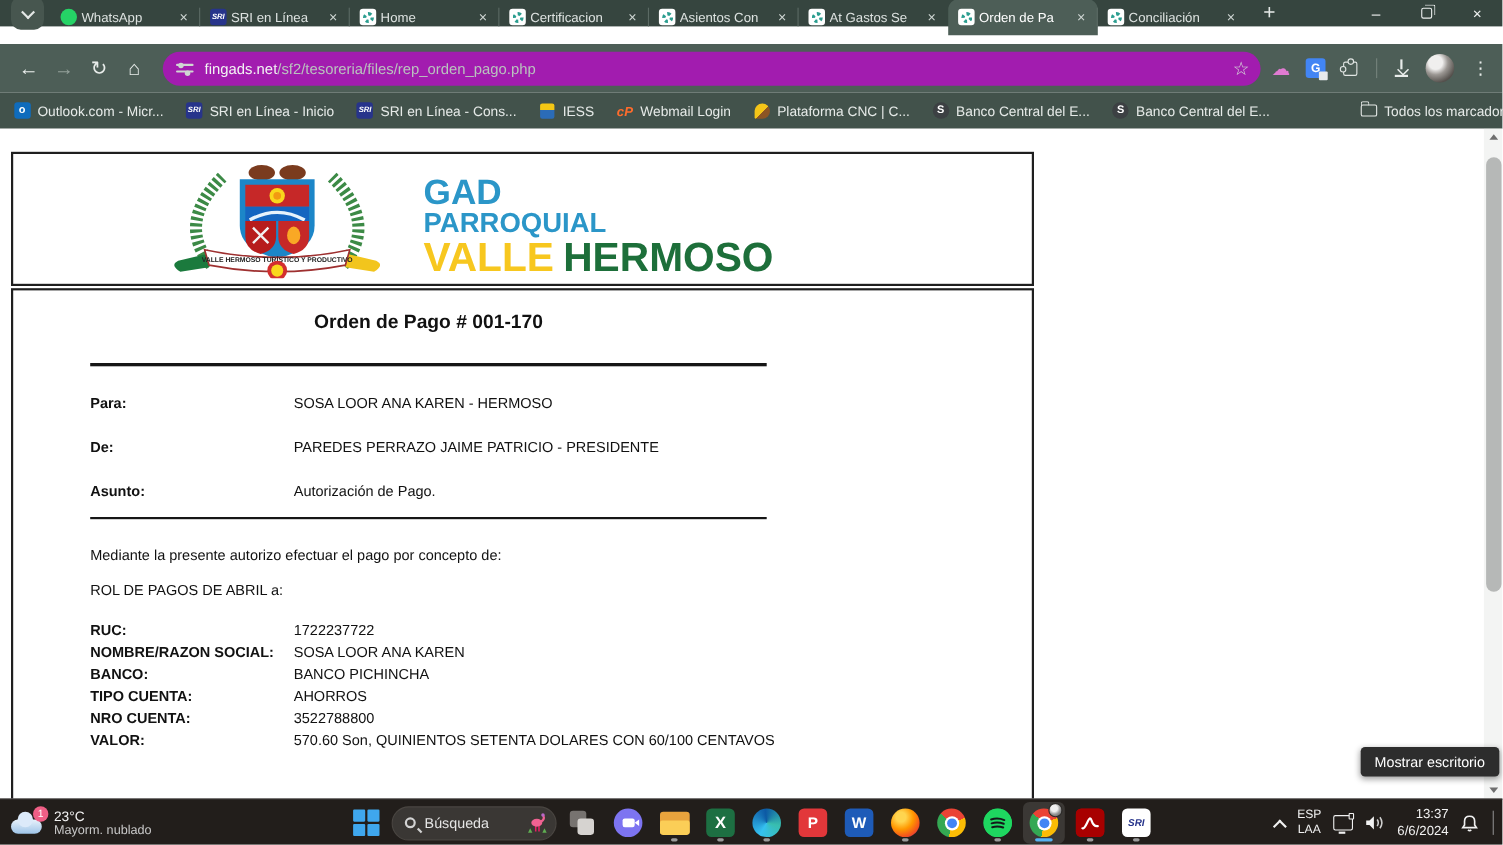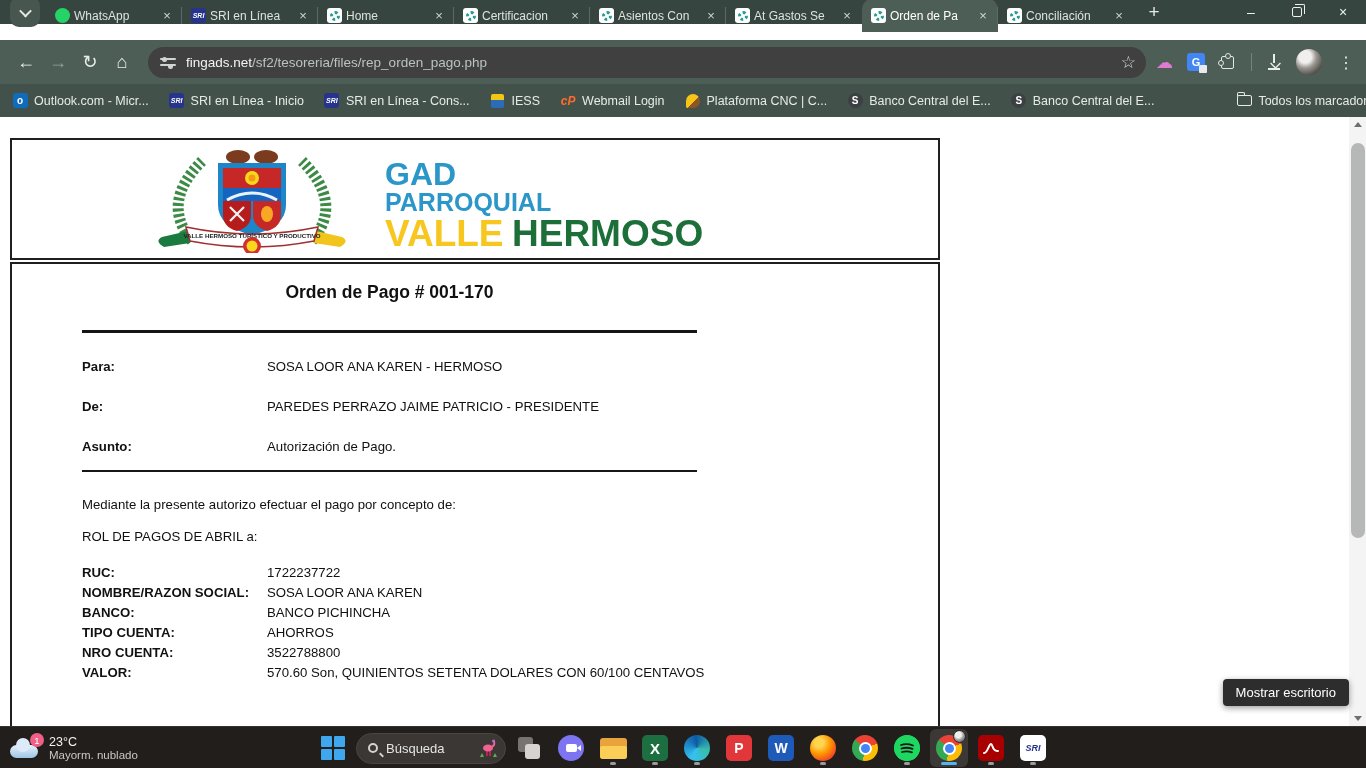--- a/index.html
+++ b/index.html
@@ -24,21 +24,21 @@
   .newtab { width:28px; height:28px; margin-left:6px; border-radius:50%; color:#e3e7e5; font-size:19px; display:flex; align-items:center; justify-content:center; cursor:pointer; }
   .wincontrols { margin-left:auto; display:flex; height:40px; }
   .winbtn { width:46px; height:40px; display:flex; align-items:center; justify-content:center; color:#eef1f0; font-size:14px; cursor:pointer; }
   .restore { width:10px; height:10px; border:1.4px solid #eef1f0; border-radius:2px; position:relative; }
   .restore::before { content:""; position:absolute; left:2px; top:-4px; width:9px; height:9px; border-top:1.4px solid #eef1f0; border-right:1.4px solid #eef1f0; border-radius:0 2px 0 0; }
 
   
   .toolbar { position:absolute; top:40px; left:0; right:0; height:44px; background:#4d5e57; display:flex; align-items:center; padding:0 10px; color:#e8ecea; }
   .navbtn { width:32px; height:32px; border-radius:50%; display:flex; align-items:center; justify-content:center; font-size:18px; flex:none; cursor:pointer; }
   .navbtn.disabled { color:#93a09a; }
-  .urlbar { flex:1; height:31px; background:#404040; border-radius:16px; margin:0 10px; display:flex; align-items:center; padding:0 10px 0 12px; min-width:0; }
+  .urlbar { flex:1; height:31px; background:#a21caf; border-radius:16px; margin:0 10px; display:flex; align-items:center; padding:0 10px 0 12px; min-width:0; }
   .tuneicon { width:16px; height:14px; position:relative; flex:none; margin-right:10px; }
   .tuneicon::before, .tuneicon::after { content:""; position:absolute; left:0; right:0; height:2px; background:#cfd6d2; border-radius:2px; }
   .tuneicon::before { top:3px; } .tuneicon::after { bottom:3px; }
   .tuneicon b { position:absolute; width:5px; height:5px; border-radius:50%; background:#cfd6d2; }
   .tuneicon b.d1 { left:2px; top:1.5px; } .tuneicon b.d2 { right:3px; bottom:0.5px; }
   .url { flex:1; font-size:13.5px; white-space:nowrap; overflow:hidden; }
   .url .host { color:#f2f4f3; } .url .path { color:#b9c3be; }
   .staricon { font-size:17px; color:#d6dcd9; flex:none; cursor:pointer; }
   .tb-icons { display:flex; align-items:center; gap:14px; flex:none; }
   .ext-cloud { font-size:17px; color:#e07bd2; cursor:pointer; }
@@ -91,21 +91,21 @@
 
   
   .scrollbar { position:absolute; top:0; right:0; width:17px; height:609px; background:#f3f4f3; }
   .sb-up, .sb-down { position:absolute; left:0; width:17px; height:15px; display:flex; align-items:center; justify-content:center; }
   .sb-up { top:0; } .sb-down { bottom:0; }
   .tri-up { width:0; height:0; border-left:4px solid transparent; border-right:4px solid transparent; border-bottom:5px solid #6f6f6f; }
   .tri-down { width:0; height:0; border-left:4px solid transparent; border-right:4px solid transparent; border-top:5px solid #6f6f6f; }
   .sb-thumb { position:absolute; left:1.5px; top:26px; width:14px; height:395px; background:#b6b8b7; border-radius:7px; }
 
   
-  .tooltip { position:absolute; right:17px; bottom:62px; background:#2d2d2d; color:#fff; font-size:13px; padding:6px 13px; border-radius:4px; box-shadow:0 2px 6px rgba(0,0,0,.4); white-space:nowrap; z-index:5; }
+  .tooltip { position:absolute; right:3px; bottom:62px; background:#2d2d2d; color:#fff; font-size:13px; padding:6px 13px; border-radius:4px; box-shadow:0 2px 6px rgba(0,0,0,.4); white-space:nowrap; z-index:5; }
 
   
   .taskbar { position:absolute; bottom:0; left:0; right:0; height:42px; background:#221e1b; border-top:1px solid #353130; }
   .weather { position:absolute; left:10px; top:0; height:42px; display:flex; align-items:center; gap:9px; cursor:pointer; }
   .cloud { position:relative; width:30px; height:20px; }
   .cloud::before { content:""; position:absolute; left:0; bottom:0; width:28px; height:13px; border-radius:8px; background:linear-gradient(180deg,#e8f2fb,#9ec4e8); }
   .cloud::after { content:""; position:absolute; left:6px; top:0px; width:14px; height:14px; border-radius:50%; background:#dceafa; }
   .wbadge { position:absolute; right:-4px; top:-5px; width:14px; height:14px; border-radius:50%; background:#ef5f86; color:#fff; font-size:9.5px; display:flex; align-items:center; justify-content:center; z-index:2; }
   .wtext .t1 { color:#f2f2f2; font-size:12.5px; }
   .wtext .t2 { color:#c8c8c8; font-size:11.5px; }
@@ -511,15 +511,38 @@
           <path d="M6 18 c3 1 5 -9 7 -9 s1 8 7 7" stroke="#fff" stroke-width="2" fill="none" stroke-linecap="round"></path>
         </svg>
         <span class="dash"></span>
       </div>
       <div class="slot">
           <div class="sq-app sriapp">SRI</div>
           <span class="dash"></span>
         </div>
     </div>
 
+    <div class="tray">
+      <div class="chevup"></div>
+      <div class="lang">
+        <div>ESP</div>
+        <div>LAA</div>
+      </div>
+      <div class="monitor">
+          <i></i>
+        </div>
+      <svg width="18" height="16" viewBox="0 0 18 16">
+        <path d="M1 6 h3 l4 -4 v12 l-4 -4 h-3 z" fill="#f1f1f1"></path>
+        <path d="M11 5 q2 3 0 6 M13.5 3 q3.5 5 0 10" stroke="#cfcfcf" stroke-width="1.4" fill="none"></path>
+      </svg>
+      <div class="clock">
+        <div>13:37</div>
+        <div>6/6/2024</div>
+      </div>
+      <svg width="16" height="17" viewBox="0 0 16 17">
+        <path d="M8 2 c-3 0 -4.6 2 -4.6 4.6 v3.4 l-1.6 2.4 h12.4 l-1.6 -2.4 v-3.4 c0 -2.6 -1.6 -4.6 -4.6 -4.6 z" fill="none" stroke="#f1f1f1" stroke-width="1.5"></path>
+        <path d="M6.5 14.5 q1.5 1.4 3 0" stroke="#f1f1f1" stroke-width="1.5" fill="none"></path>
+      </svg>
+      <div class="showdesk"></div>
+    </div>
   </div>
 
 </div>
 
 </body></html>

